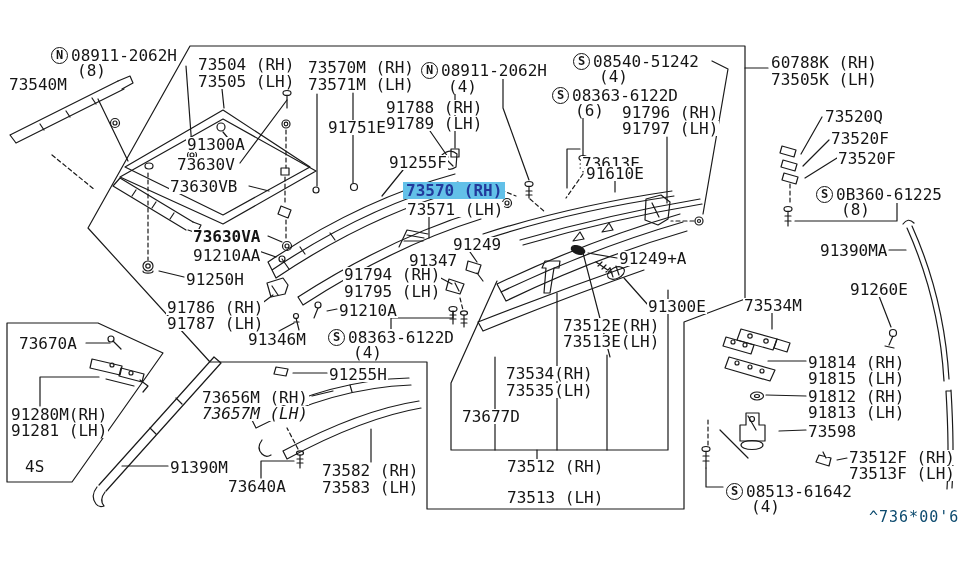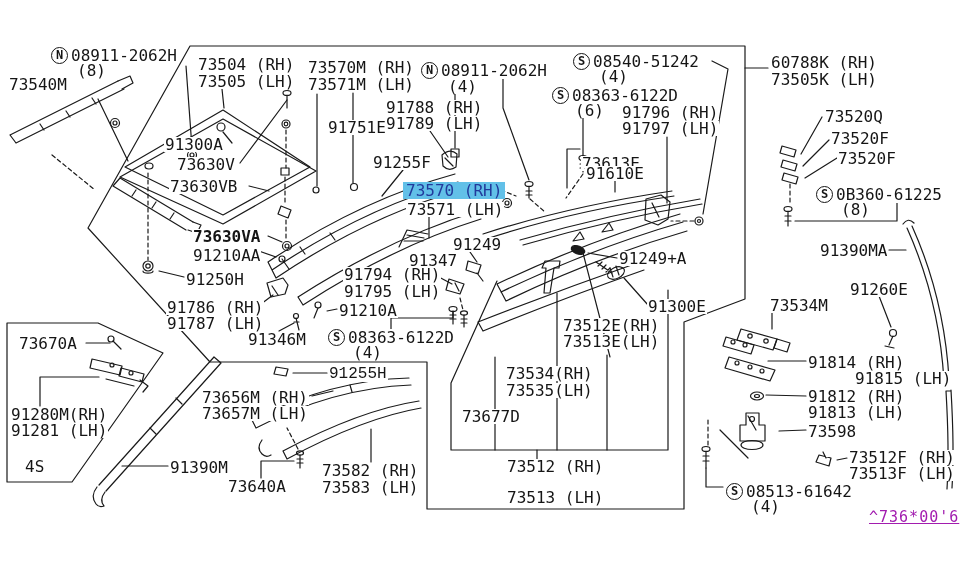--- a/index.html
+++ b/index.html
@@ -15,21 +15,21 @@
     font-size:16px;line-height:15px;letter-spacing:0;color:#151515;
     background:#fff;white-space:pre;padding:0 1px;z-index:2;
   }
   .lbl .circ{
     box-sizing:border-box;width:17px;height:17px;border:1.6px solid #151515;border-radius:50%;
     display:inline-flex;align-items:center;justify-content:center;
     font-size:12px;font-weight:bold;flex:none;background:#fff;
   }
   .lbl.hl{background:var(--hl-bg);color:var(--hl-fg);padding:1px 3px;margin:-1px -3px;}
   .watermark{
-    position:absolute;left:869px;top:508px;font-size:15px;letter-spacing:1px;color:#a21caf;z-index:2;text-decoration:underline;
+    position:absolute;left:869px;top:508px;font-size:15px;letter-spacing:1px;color:#0c4a6e;z-index:2;
   }
 </style>
 </head>
 <body>
 
 <div class="stage" style="--hl-bg: #62c0e8; --hl-fg: #223a9c;">
 
   <svg class="art" width="975" height="566" viewBox="0 0 975 566" fill="none" stroke="#1a1a1a" stroke-width="1.2" stroke-linecap="round" stroke-linejoin="round">
 
     <g>
@@ -257,27 +257,27 @@
       <div class="lbl" style="left: 621px; top: 105px;"><span>91796 (RH)</span></div>
       <div class="lbl" style="left: 621px; top: 121px;"><span>91797 (LH)</span></div>
       <div class="lbl" style="left: 385px; top: 100px;"><span>91788 (RH)</span></div>
       <div class="lbl" style="left: 385px; top: 116px;"><span>91789 (LH)</span></div>
       <div class="lbl" style="left: 327px; top: 120px;"><span>91751E</span></div>
       <div class="lbl" style="left: 824px; top: 109px;"><span>73520Q</span></div>
       <div class="lbl" style="left: 830px; top: 131px;"><span>73520F</span></div>
       <div class="lbl" style="left: 837px; top: 151px;"><span>73520F</span></div>
       <div class="lbl" style="left: 815px; top: 186px;"><span class="circ">S</span><span>0B360-61225</span></div>
       <div class="lbl" style="left: 840px; top: 202px;"><span>(8)</span></div>
-      <div class="lbl" style="left: 164px; top: 137px;"><span>91300A</span></div>
+      <div class="lbl" style="left: 186px; top: 137px;"><span>91300A</span></div>
       <div class="lbl" style="left: 176px; top: 157px;"><span>73630V</span></div>
       <div class="lbl" style="left: 169px; top: 179px;"><span>73630VB</span></div>
-      <div class="lbl" style="left: 372px; top: 155px;"><span>91255F</span></div>
+      <div class="lbl" style="left: 388px; top: 155px;"><span>91255F</span></div>
       <div class="lbl" style="left: 581px; top: 156px;"><span>73613E</span></div>
       <div class="lbl" style="left: 585px; top: 166px;"><span>91610E</span></div>
-      <div class="lbl hl" style="left: 406px; top: 183px;"><span>73570 (RH)</span></div>
+      <div class="lbl hl" style="left: 406px; top: 183px; font-weight: bold;"><span>73570 (RH)</span></div>
       <div class="lbl" style="left: 406px; top: 202px;"><span>73571 (LH)</span></div>
       <div class="lbl" style="left: 192px; top: 229px; font-weight: bold;"><span>73630VA</span></div>
       <div class="lbl" style="left: 192px; top: 248px;"><span>91210AA</span></div>
       <div class="lbl" style="left: 185px; top: 272px;"><span>91250H</span></div>
       <div class="lbl" style="left: 166px; top: 300px;"><span>91786 (RH)</span></div>
       <div class="lbl" style="left: 166px; top: 316px;"><span>91787 (LH)</span></div>
       <div class="lbl" style="left: 247px; top: 332px;"><span>91346M</span></div>
       <div class="lbl" style="left: 18px; top: 336px;"><span>73670A</span></div>
       <div class="lbl" style="left: 452px; top: 237px;"><span>91249</span></div>
       <div class="lbl" style="left: 408px; top: 253px;"><span>91347</span></div>
@@ -285,38 +285,38 @@
       <div class="lbl" style="left: 343px; top: 284px;"><span>91795 (LH)</span></div>
       <div class="lbl" style="left: 618px; top: 251px;"><span>91249+A</span></div>
       <div class="lbl" style="left: 338px; top: 303px;"><span>91210A</span></div>
       <div class="lbl" style="left: 327px; top: 329px;"><span class="circ">S</span><span>08363-6122D</span></div>
       <div class="lbl" style="left: 352px; top: 345px;"><span>(4)</span></div>
       <div class="lbl" style="left: 647px; top: 299px;"><span>91300E</span></div>
       <div class="lbl" style="left: 562px; top: 318px;"><span>73512E(RH)</span></div>
       <div class="lbl" style="left: 562px; top: 334px;"><span>73513E(LH)</span></div>
       <div class="lbl" style="left: 819px; top: 243px;"><span>91390MA</span></div>
       <div class="lbl" style="left: 849px; top: 282px;"><span>91260E</span></div>
-      <div class="lbl" style="left: 769px; top: 298px; text-align: right;"><span>73534M</span></div>
-      <div class="lbl" style="left: 328px; top: 367px; font-family: Liberation Mono, monospace;"><span>91255H</span></div>
+      <div class="lbl" style="left: 743px; top: 298px; text-align: right;"><span>73534M</span></div>
+      <div class="lbl" style="left: 328px; top: 367px;"><span>91255H</span></div>
       <div class="lbl" style="left: 201px; top: 390px;"><span>73656M (RH)</span></div>
-      <div class="lbl" style="left: 201px; top: 406px;"><span>73657M (LH)</span></div>
+      <div class="lbl" style="left: 201px; top: 406px; font-style: italic;"><span>73657M (LH)</span></div>
       <div class="lbl" style="left: 10px; top: 407px;"><span>91280M(RH)</span></div>
       <div class="lbl" style="left: 10px; top: 423px;"><span>91281 (LH)</span></div>
       <div class="lbl" style="left: 24px; top: 459px;"><span>4S</span></div>
       <div class="lbl" style="left: 169px; top: 460px;"><span>91390M</span></div>
       <div class="lbl" style="left: 227px; top: 479px; justify-content: center;"><span>73640A</span></div>
       <div class="lbl" style="left: 321px; top: 463px;"><span>73582 (RH)</span></div>
       <div class="lbl" style="left: 321px; top: 480px;"><span>73583 (LH)</span></div>
       <div class="lbl" style="left: 461px; top: 409px;"><span>73677D</span></div>
       <div class="lbl" style="left: 505px; top: 366px;"><span>73534(RH)</span></div>
       <div class="lbl" style="left: 505px; top: 383px;"><span>73535(LH)</span></div>
       <div class="lbl" style="left: 506px; top: 459px; justify-content: flex-end;"><span>73512 (RH)</span></div>
       <div class="lbl" style="left: 506px; top: 490px;"><span>73513 (LH)</span></div>
       <div class="lbl" style="left: 807px; top: 355px;"><span>91814 (RH)</span></div>
-      <div class="lbl" style="left: 854px; top: 371px;"><span>91815 (LH)</span></div>
+      <div class="lbl" style="left: 807px; top: 371px;"><span>91815 (LH)</span></div>
       <div class="lbl" style="left: 807px; top: 389px;"><span>91812 (RH)</span></div>
       <div class="lbl" style="left: 807px; top: 405px;"><span>91813 (LH)</span></div>
       <div class="lbl" style="left: 807px; top: 424px;"><span>73598</span></div>
       <div class="lbl" style="left: 848px; top: 450px;"><span>73512F (RH)</span></div>
       <div class="lbl" style="left: 848px; top: 466px;"><span>73513F (LH)</span></div>
       <div class="lbl" style="left: 725px; top: 483px;"><span class="circ">S</span><span>08513-61642</span></div>
       <div class="lbl" style="left: 750px; top: 499px;"><span>(4)</span></div>
     </div>
 
   <div class="watermark">^736*00'6</div>

